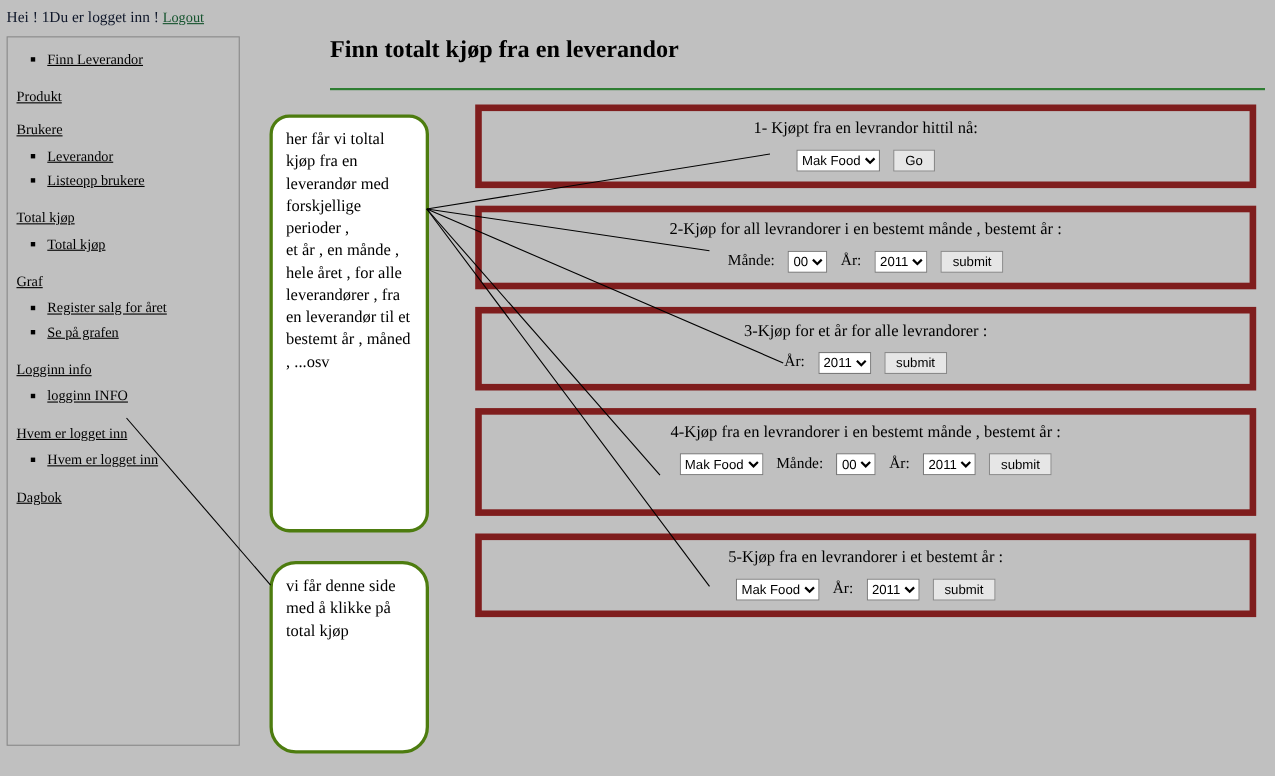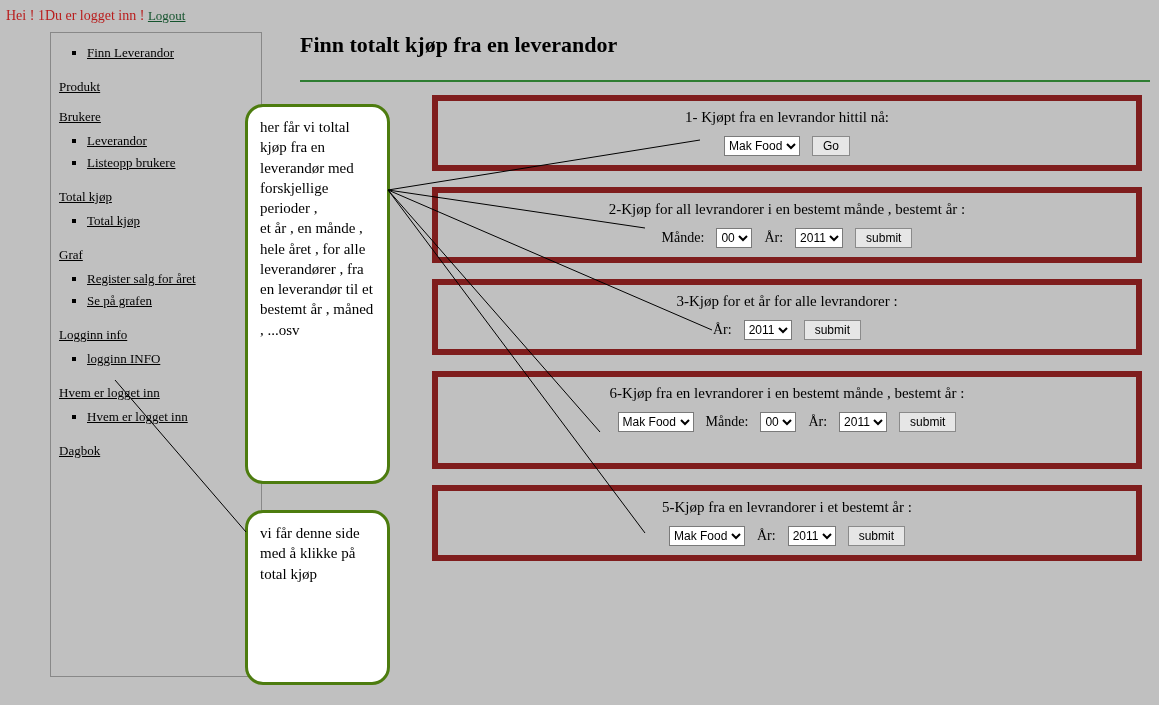--- a/index.html
+++ b/index.html
@@ -11,26 +11,25 @@
       font-size: 14px;
       width: 1159px;
       height: 705px;
       position: relative;
       overflow: hidden;
     }
     .top-bar {
       padding: 8px 6px;
       font-size: 14px;
     }
-    .greeting { color: #b91c1c; }
+    .greeting { color: #0f172a; }
     .logout-link { color: #14532d; font-size: 13px; }
     .layout {
       display: flex;
       align-items: flex-start;
-      padding-left: 44px;
     }
     .sidebar {
       width: 212px;
       border: 1px solid #888;
       background: #c0c0c0;
       height: 645px;
       overflow-y: scroll;
       margin-left: 6px;
       padding: 4px 4px 4px 8px;
     }
@@ -60,21 +59,21 @@
     .note-box {
       position: absolute;
       background: #fff;
       border: 3px solid #4d7c0f;
       border-radius: 18px;
       padding: 10px 12px;
       font-size: 15px;
       line-height: 1.35;
     }
     .note1 { left: 245px; top: 104px; width: 145px; height: 380px; }
-    .note2 { left: 245px; top: 510px; width: 145px; height: 175px; }
+    .note2 { left: 245px; top: 510px; width: 145px; height: 175px; border-radius: 24px; }
     .panels {
       position: absolute;
       left: 432px;
       top: 95px;
       width: 710px;
     }
     .panel {
       border: 6px solid #7f1d1d;
       padding: 8px;
       margin-bottom: 16px;
@@ -184,21 +183,21 @@
   <div class="panel">
     <div class="plabel">3-Kjøp for et år for alle levrandorer :</div>
     <div class="row">
       <span>År:</span>
       <select><option>2011</option></select>
       <button class="submit">submit</button>
     </div>
   </div>
 
   <div class="panel tall">
-    <div class="plabel">6-Kjøp fra en levrandorer i en bestemt månde , bestemt år :</div>
+    <div class="plabel">4-Kjøp fra en levrandorer i en bestemt månde , bestemt år :</div>
     <div class="row">
       <select><option>Mak Food</option></select>
       <span>Månde:</span>
       <select><option>00</option></select>
       <span>År:</span>
       <select><option>2011</option></select>
       <button class="submit">submit</button>
     </div>
   </div>
 

